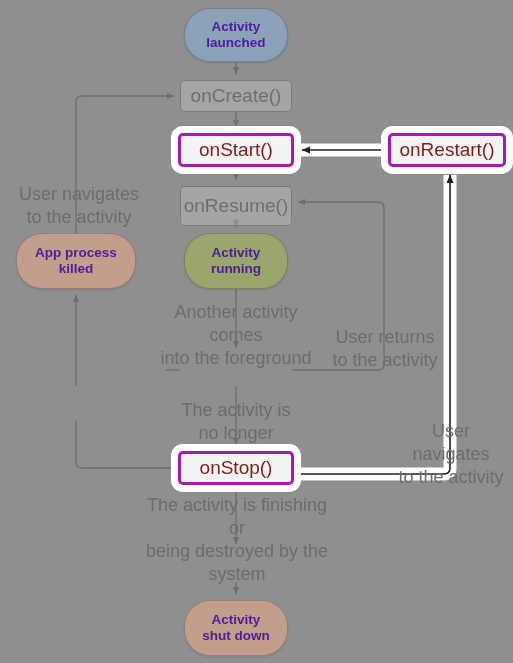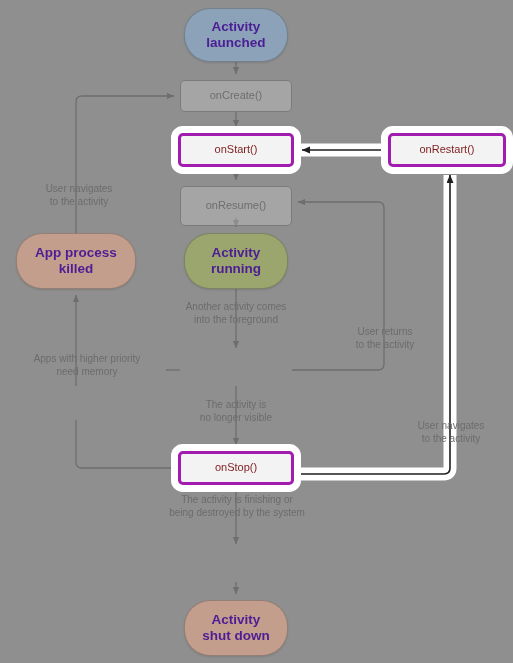--- a/index.html
+++ b/index.html
@@ -30,21 +30,21 @@
     text-align: center;
     line-height: 1.22;
     z-index: 5;
   }
   
   .method {
     border: 1px solid #7b7b7b;
     border-radius: 5px;
     background: rgba(240,240,240,0.24);
     color: #6e6e6e;
-    font-size: 11px;
+    font-size: 19px;
   }
   
   .method.hl {
     background: #f3f3f3;
     border: 3px solid #a21caf;
     color: #7f1d1d;
     box-shadow: 0 0 0 7px #ffffff;
     z-index: 9;
   }
   
@@ -57,21 +57,21 @@
     box-shadow: 0 1px 2px rgba(0,0,0,0.12);
   }
   .state.blue   { background: #8ba2b9; }
   .state.green  { background: #9aa66d; }
   .state.brown  { background: #c49e8c; }
   .state.brown2 { background: #c49e8c; }
 
   .edge-label {
     position: absolute;
     text-align: center;
-    font-size: 10px;
+    font-size: 18px;
     line-height: 1.28;
     color: #6c6c6c;
     z-index: 7;
     pointer-events: none;
   }
 </style>
 </head>
 <body>
 
 <div id="canvas">
@@ -172,24 +172,20 @@
   <div class="edge-label" style="left:160px; top:301px; width:152px;">
     <span>Another activity comes</span><br>
     <span>into the foreground</span>
   </div>
 
   <div class="edge-label" style="left:330px; top:326px; width:110px;">
     <span>User returns</span><br>
     <span>to the activity</span>
   </div>
 
-  <div class="edge-label" style="left:8px; top:353px; width:158px;">
-    <span>Apps with higher priority</span><br>
-    <span>need memory</span>
-  </div>
 
   <div class="edge-label" style="left:178px; top:399px; width:116px;">
     <span>The activity is</span><br>
     <span>no longer visible</span>
   </div>
 
   <div class="edge-label" style="left:398px; top:420px; width:106px;">
     <span>User navigates</span><br>
     <span>to the activity</span>
   </div>

